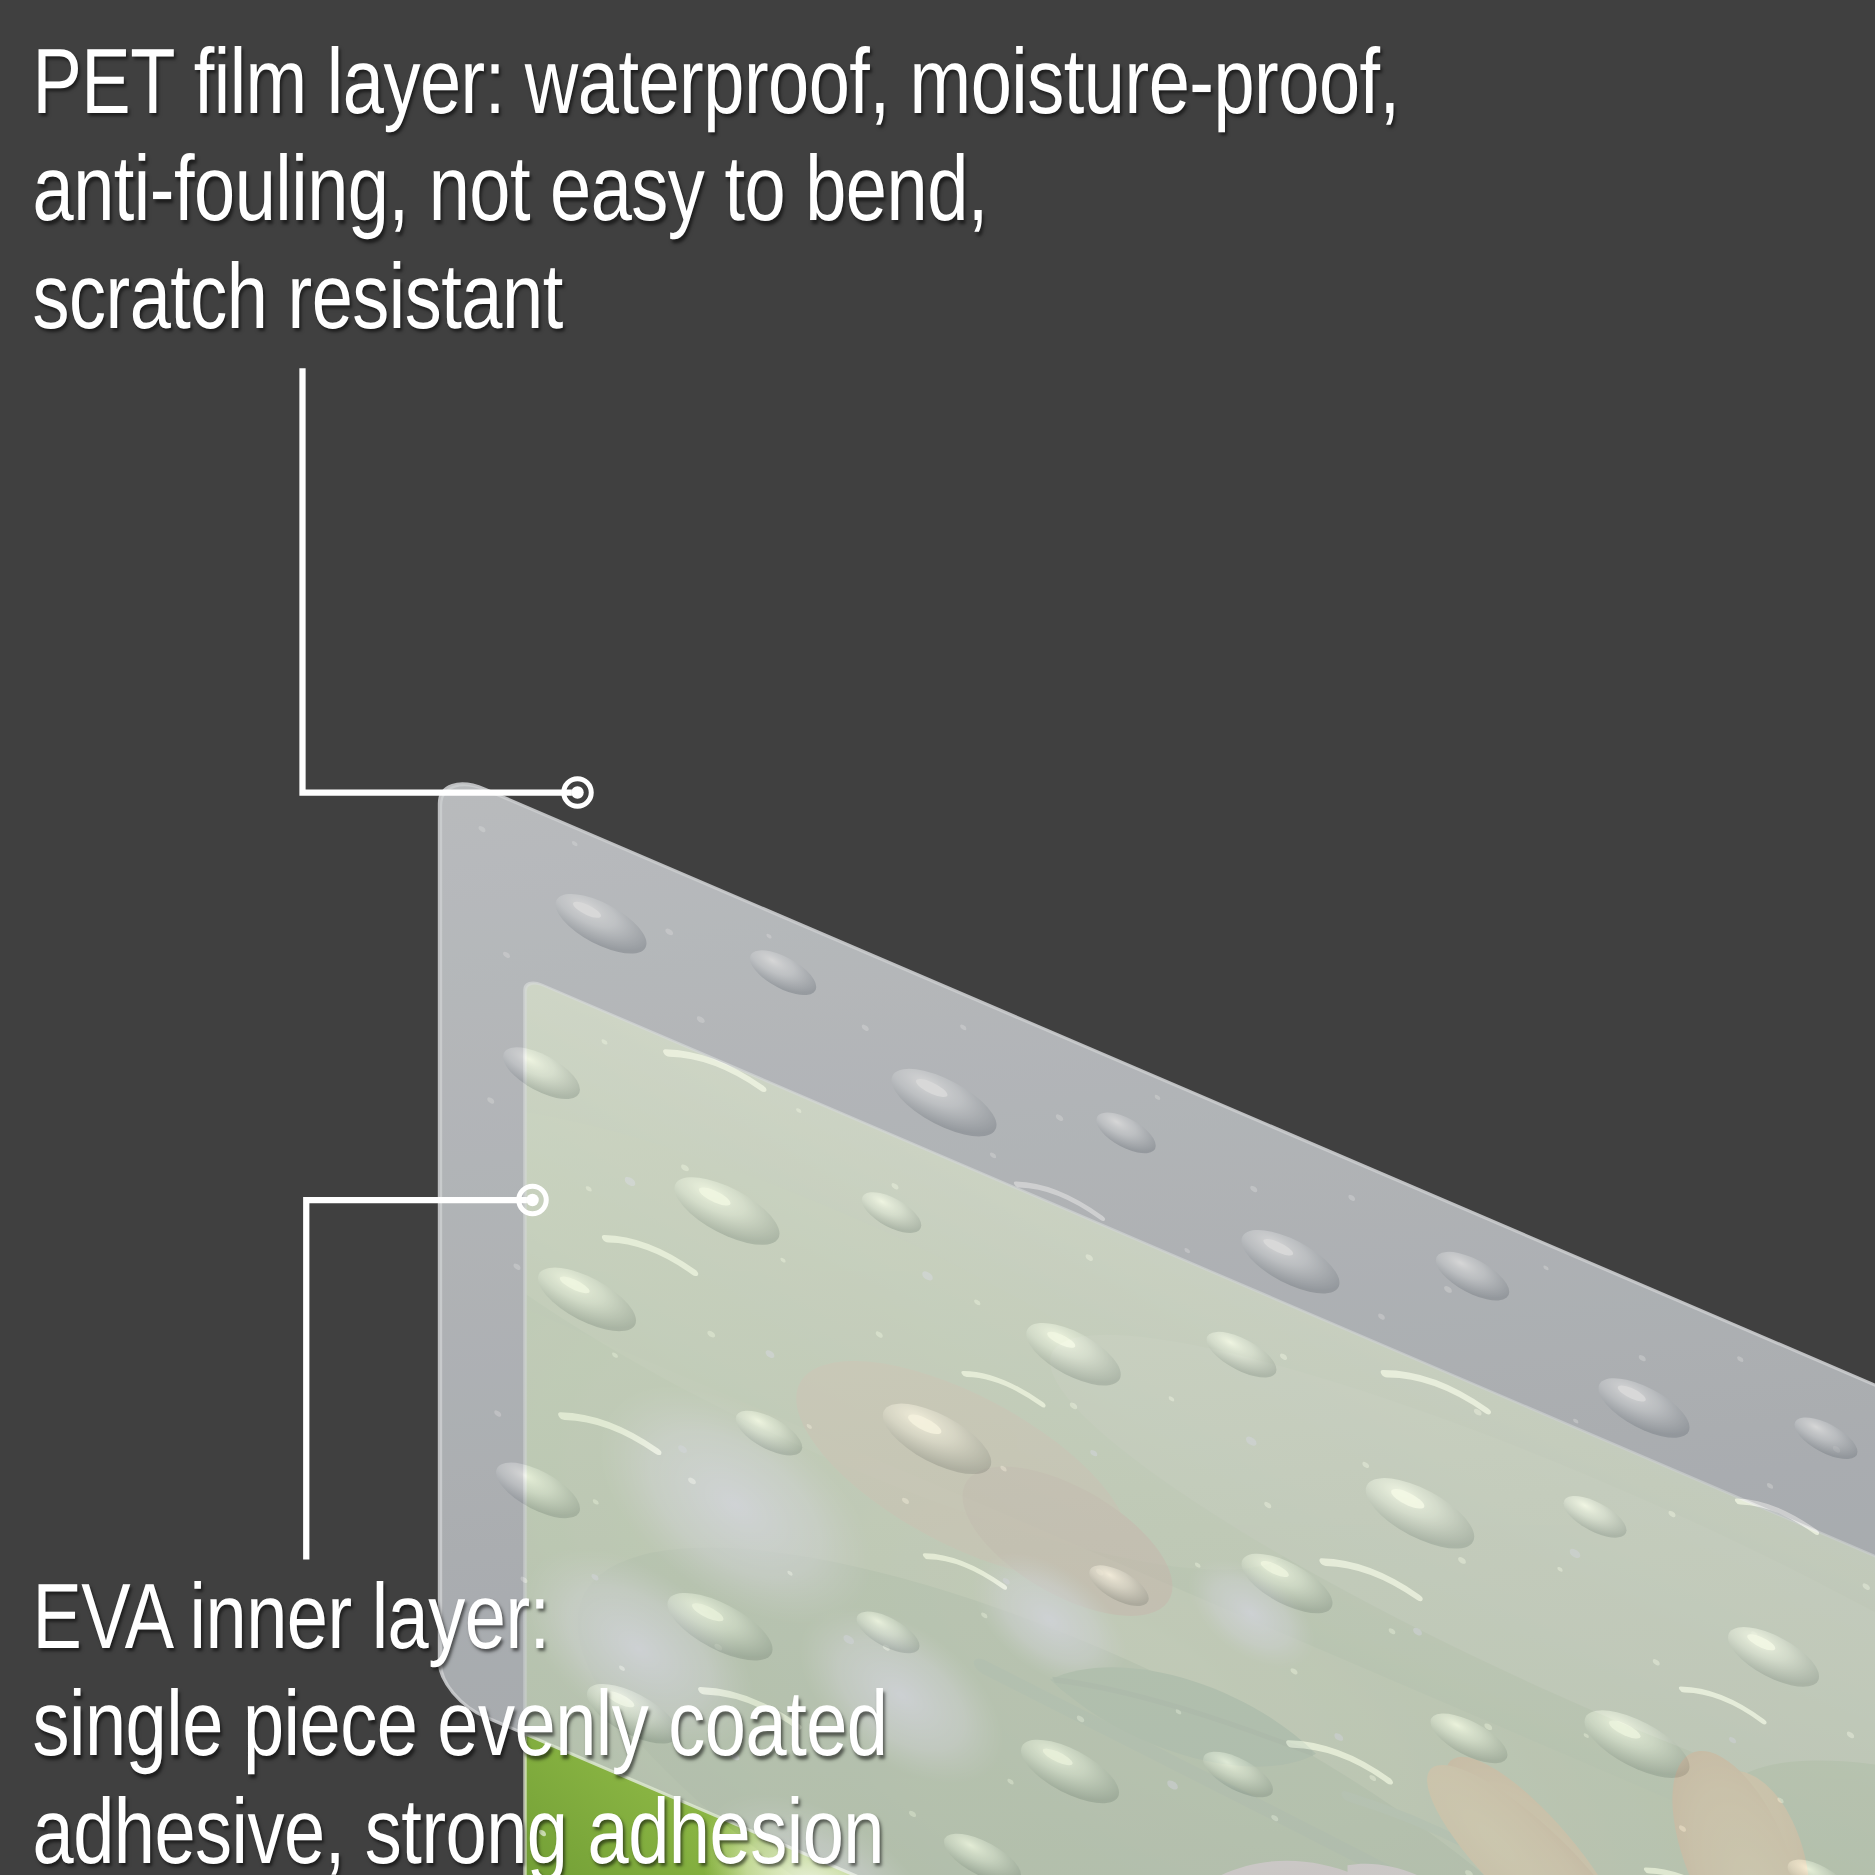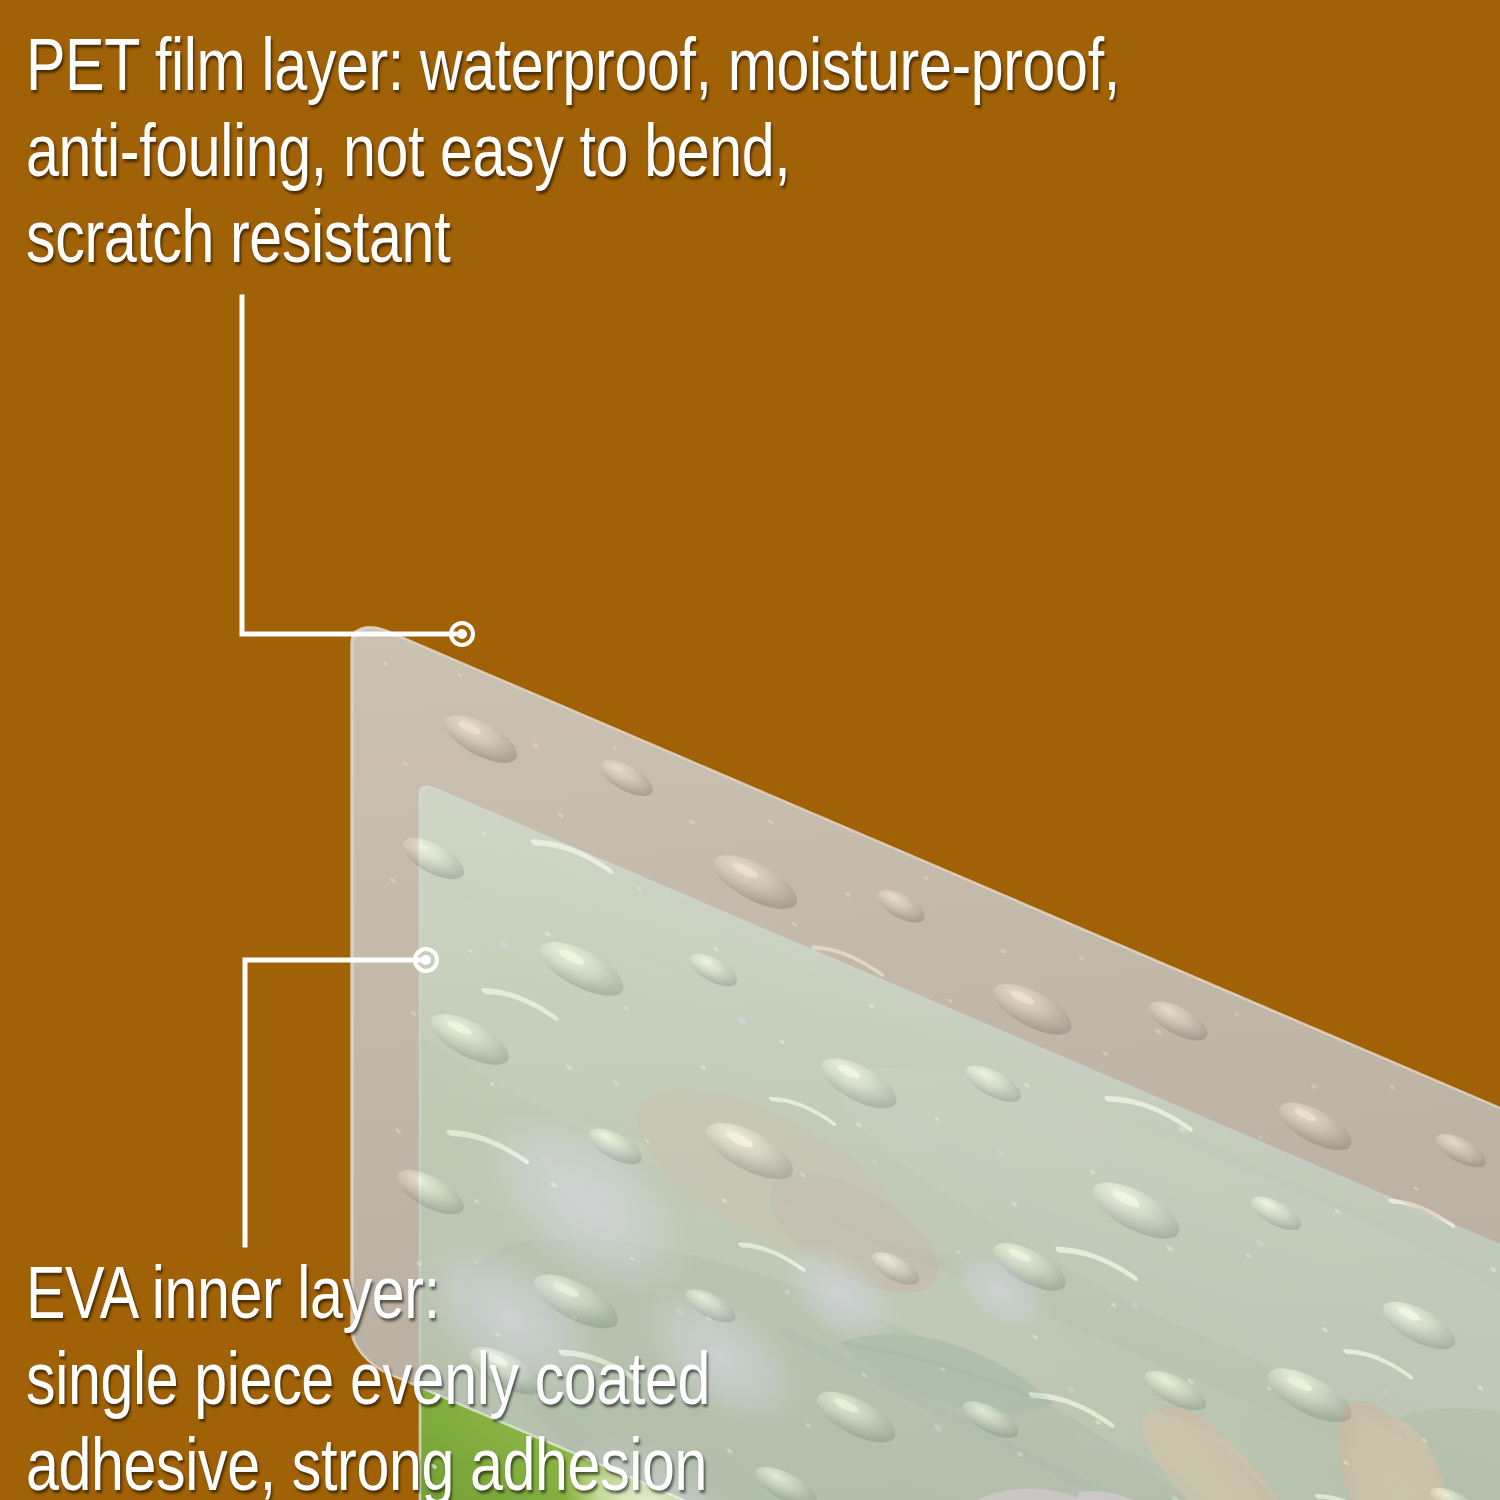--- a/index.html
+++ b/index.html
@@ -30,21 +30,21 @@
   #callout-top{left:26px;top:22px;}
   #callout-bottom{left:26px;top:1250px;}
   .callout .ln{display:block;}
 
   
   #leaders{position:absolute;inset:0;z-index:35;}
 </style>
 </head>
 <body>
 
-<div id="stage" style="background: #a16207;">
+<div id="stage" style="background: #404040;">
 
   <svg id="art" viewBox="0 0 1500 1500">
     <defs>
 
       <radialGradient id="gField" cx="35%" cy="45%" r="85%">
         <stop offset="0%" stop-color="#bcd96a"></stop>
         <stop offset="42%" stop-color="#97c14a"></stop>
         <stop offset="78%" stop-color="#6d9a33"></stop>
         <stop offset="100%" stop-color="#4d7a27"></stop>
       </radialGradient>

